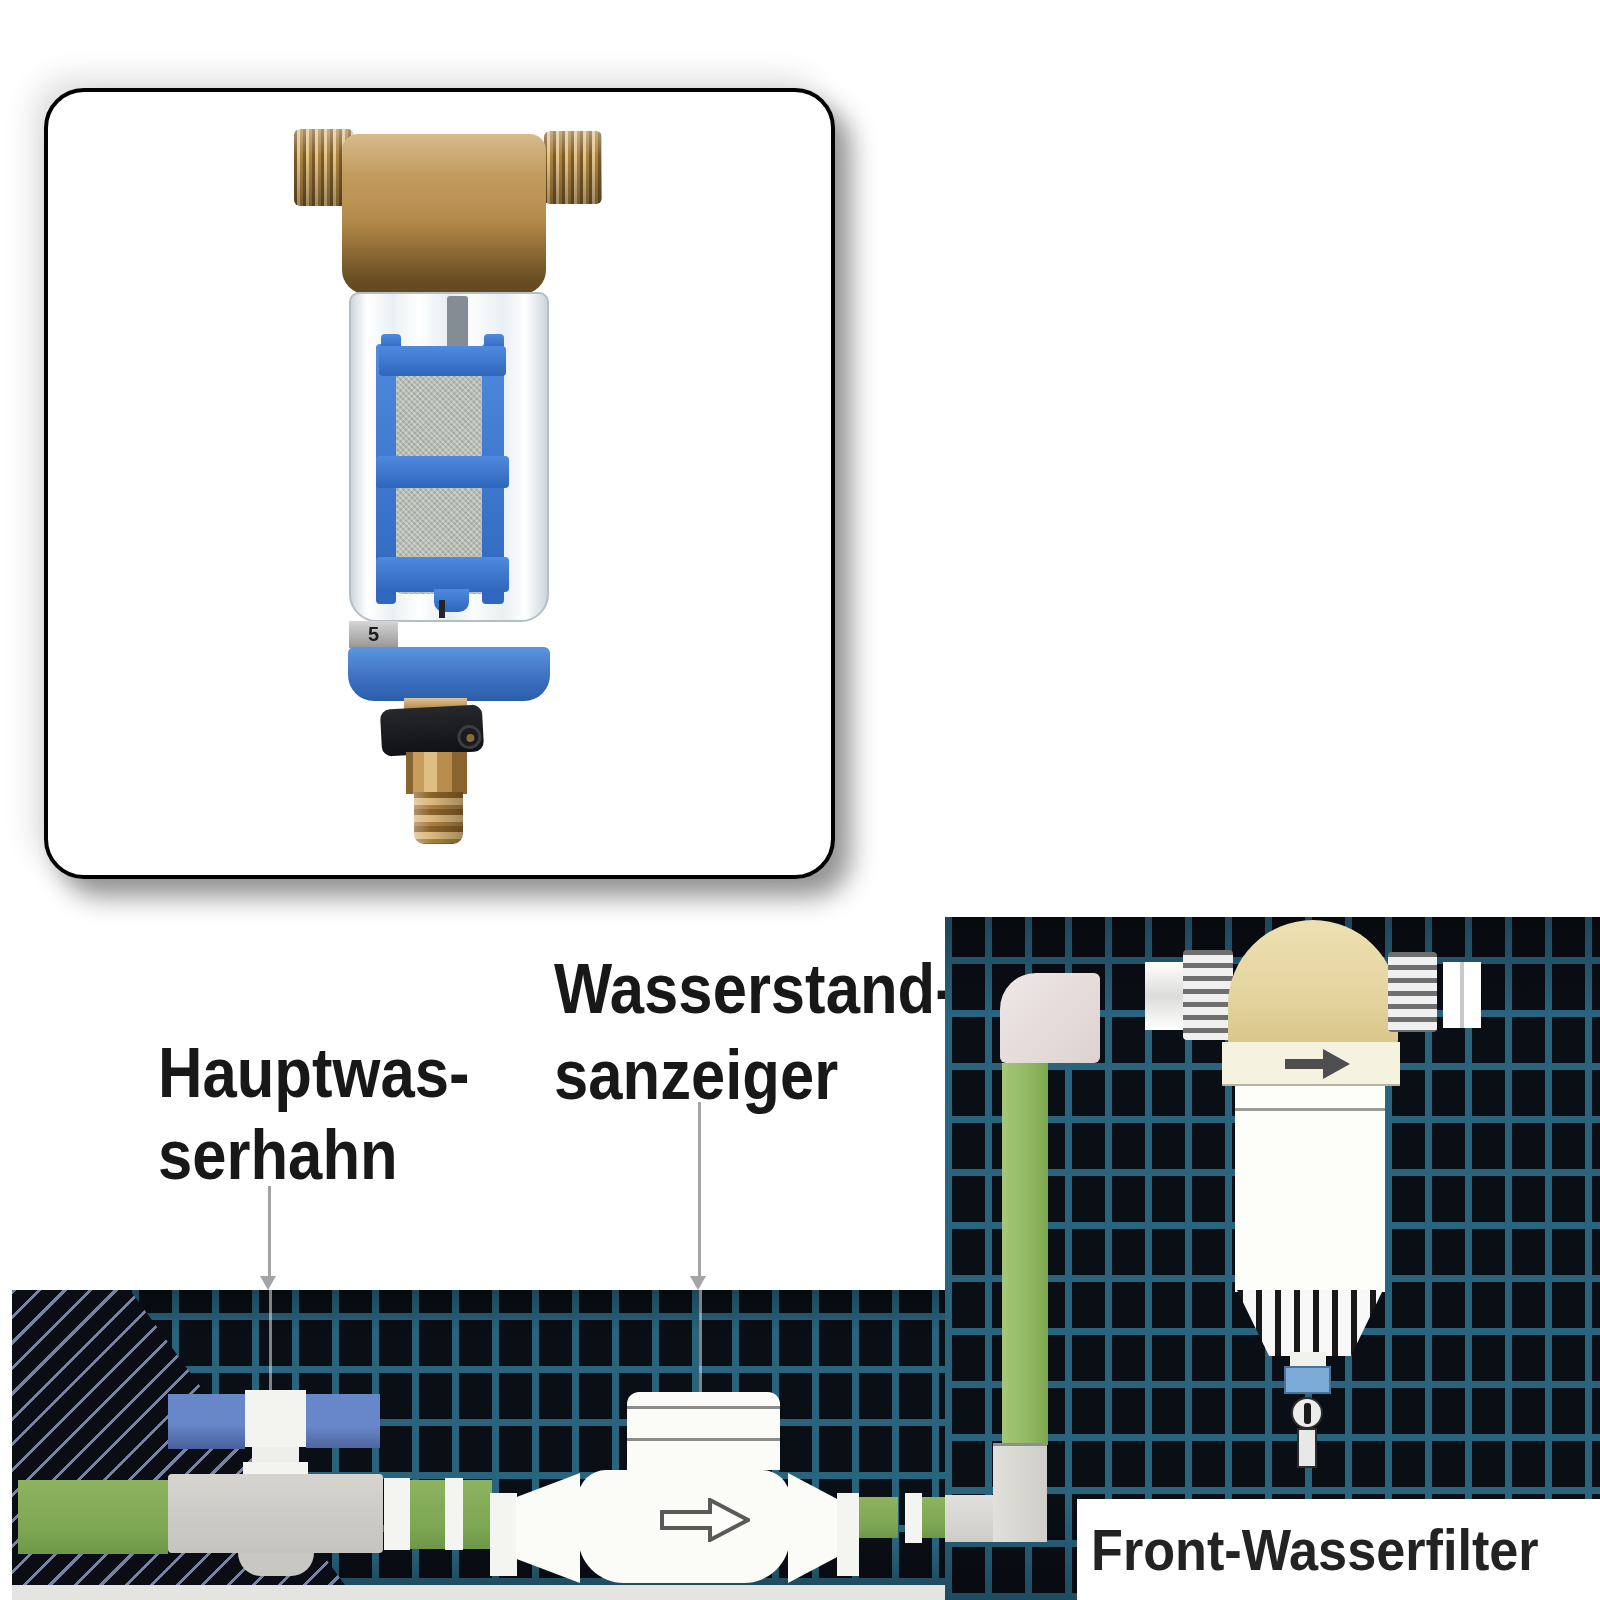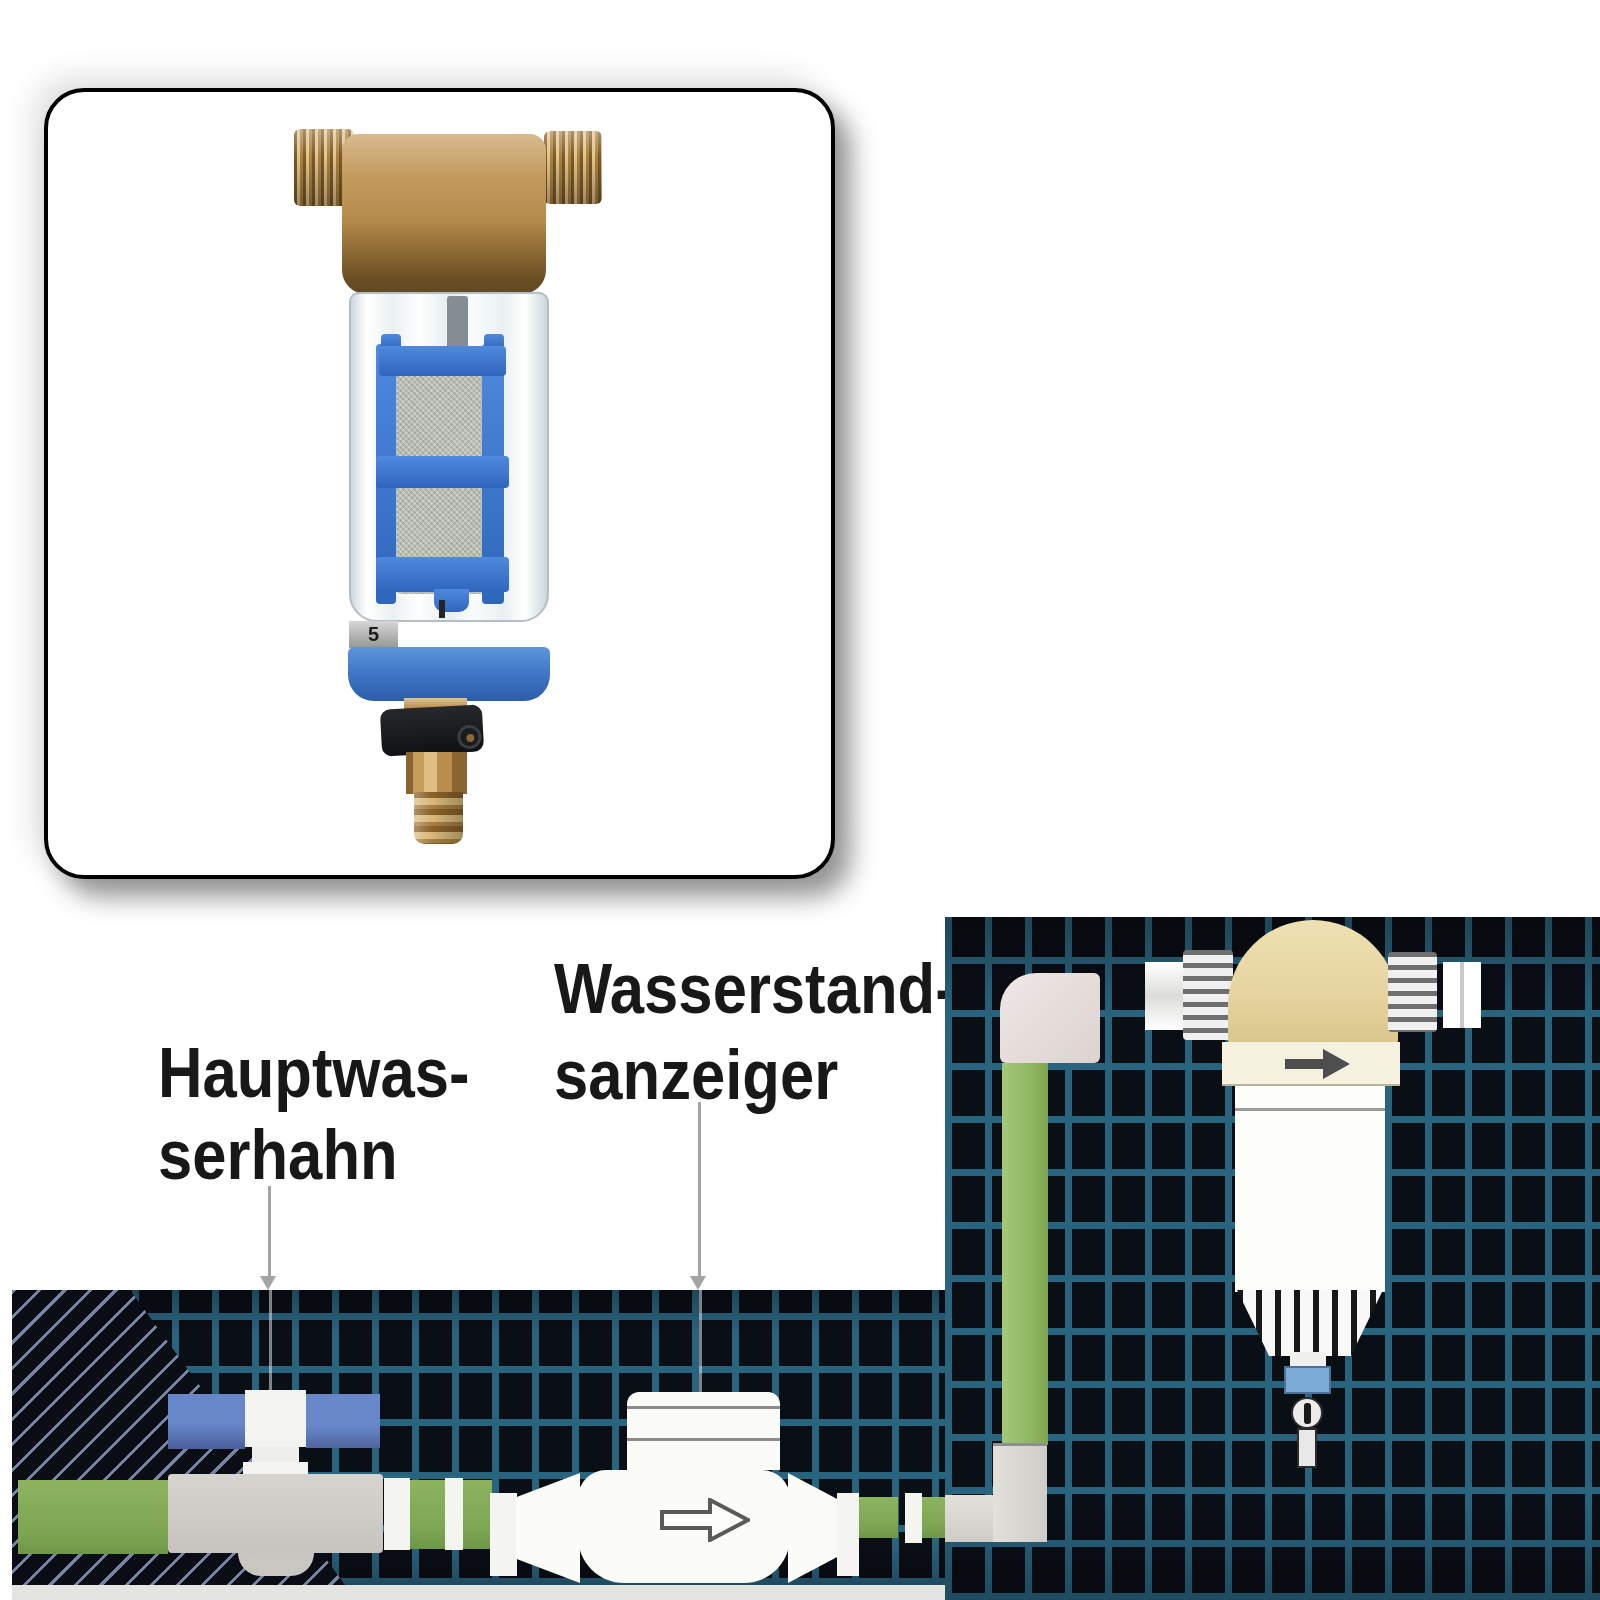--- a/index.html
+++ b/index.html
@@ -219,20 +219,23 @@
       </svg>
     </div>
     <div class="rb-fbody"></div>
     <div class="rb-cone"></div>
     <div class="rb-fstem"></div>
     <div class="rb-bluesq"></div>
     <div class="rb-pet-stem"></div>
     <div class="rb-pet-circle">
       <div class="rb-pet-slot"></div>
     </div>
+    <div class="rb-labelbox">
+      <div class="caption">Front-Wasserfilter</div>
+    </div>
   </div>
 
   <div class="bottom-band brick">
     <div class="hatch"></div>
     <div class="cont-line bb-cont1"></div>
     <div class="cont-line bb-cont2"></div>
     <div class="bb-gpl green"></div>
     <div class="bb-stem1"></div>
     <div class="bb-stem2"></div>
     <div class="bb-stem3"></div>

